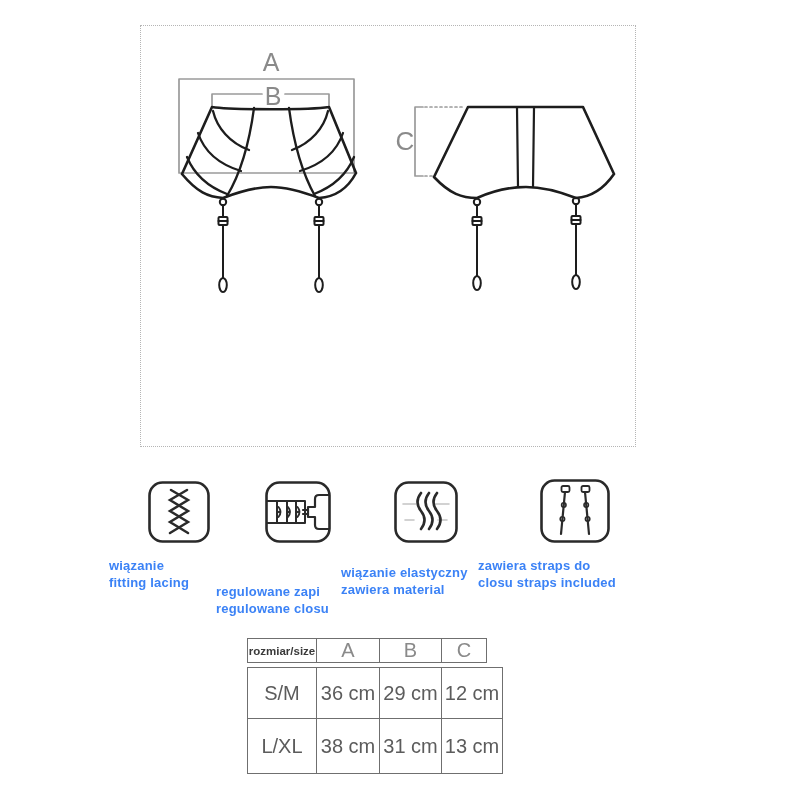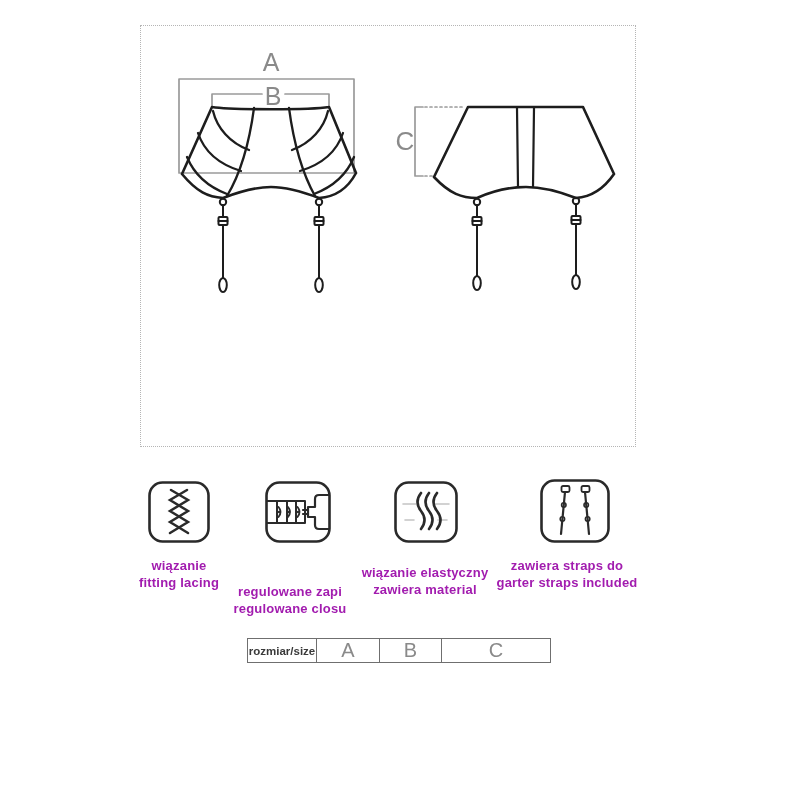--- a/index.html
+++ b/index.html
@@ -7,25 +7,25 @@
         font-family:"Liberation Sans",sans-serif;}
 
   
   .diagram-box{position:absolute;left:140px;top:25px;width:496px;height:422px;
                border:1px dotted #b5b5b5;box-sizing:border-box;}
   .diagram-box svg{display:block;}
 
   
   .icon-box{position:absolute;box-sizing:border-box;}
   .icon-box svg{display:block;}
-  .caption{position:absolute;text-align:center;color:#a21caf;font-size:13px;
+  .caption{position:absolute;text-align:left;color:#3b82f6;font-size:13px;
            font-weight:600;line-height:17px;letter-spacing:.2px;white-space:nowrap;}
 
   
-  .tbl-header{position:absolute;left:247px;top:638px;width:304px;height:25px;
+  .tbl-header{position:absolute;left:247px;top:638px;width:240px;height:25px;
               border:1.5px solid #6f6f6f;box-sizing:border-box;display:grid;
               grid-template-columns:68px 63px 62px 1fr;}
   .tbl-body{position:absolute;left:247px;top:667px;width:256px;height:107px;
             border:1.5px solid #6f6f6f;box-sizing:border-box;display:grid;
             grid-template-columns:68px 63px 62px 1fr;grid-template-rows:50px 1fr;}
   .cell{display:flex;align-items:center;justify-content:center;box-sizing:border-box;}
   .cell.vline{border-left:1.5px solid #6f6f6f;}
   .cell.hline{border-top:1.5px solid #6f6f6f;}
   .hdr-size{font-size:11.5px;color:#3a3a3a;font-weight:600;}
   .hdr-letter{font-size:20px;color:#8a8a8a;}
@@ -162,23 +162,33 @@
   <div class="caption" style="left:216px;top:564px;width:148px;margin-top:19px;">
     <div>regulowane zapi</div>
     <div>regulowane closu</div>
   </div>
   <div class="caption" style="left:341px;top:564px;width:168px;">
     <div>wiązanie elastyczny</div>
     <div>zawiera material</div>
   </div>
   <div class="caption" style="left:478px;top:557px;width:178px;">
     <div>zawiera straps do</div>
-    <div>garter straps included</div>
+    <div>closu straps included</div>
   </div>
 
   <div class="tbl-header">
     <div class="cell hdr-size">rozmiar/size</div>
     <div class="cell vline hdr-letter">A</div>
     <div class="cell vline hdr-letter">B</div>
     <div class="cell vline hdr-letter">C</div>
   </div>
+  <div class="tbl-body">
+    <div class="cell val">S/M</div>
+    <div class="cell vline val">36 cm</div>
+    <div class="cell vline val">29 cm</div>
+    <div class="cell vline val">12 cm</div>
+    <div class="cell hline val">L/XL</div>
+    <div class="cell vline hline val">38 cm</div>
+    <div class="cell vline hline val">31 cm</div>
+    <div class="cell vline hline val">13 cm</div>
+  </div>
 
 </div>
 
 </body></html>

